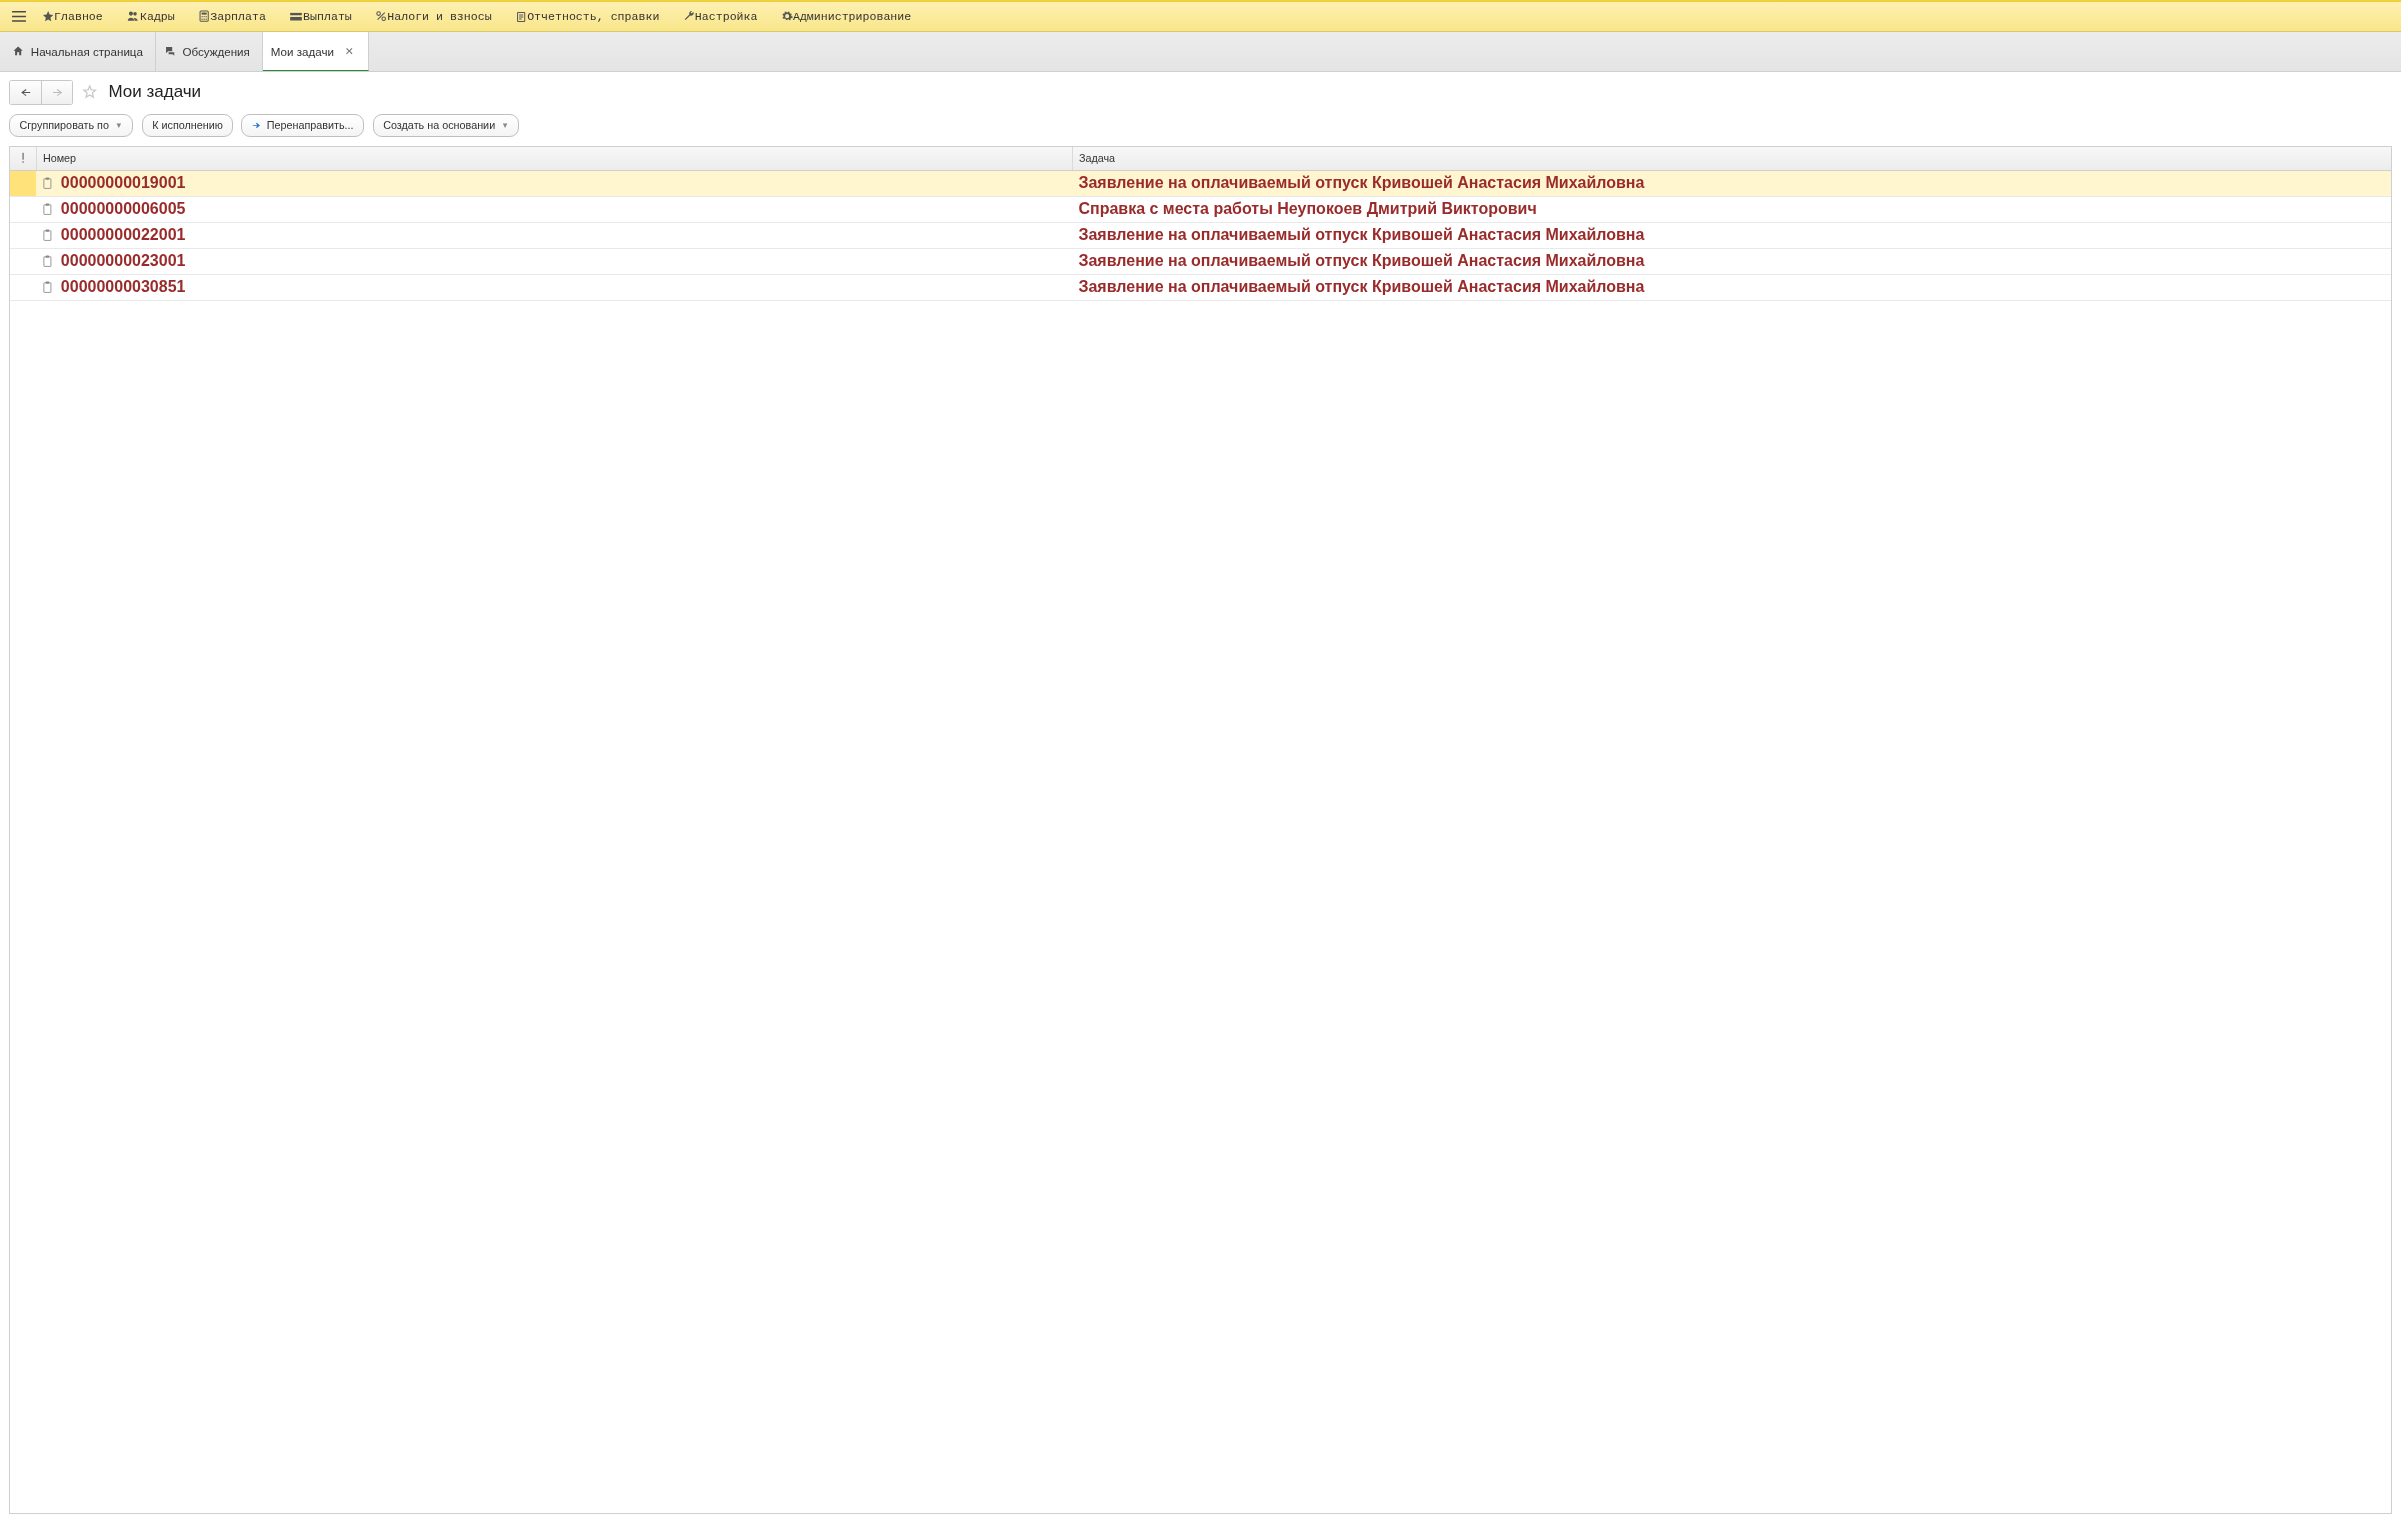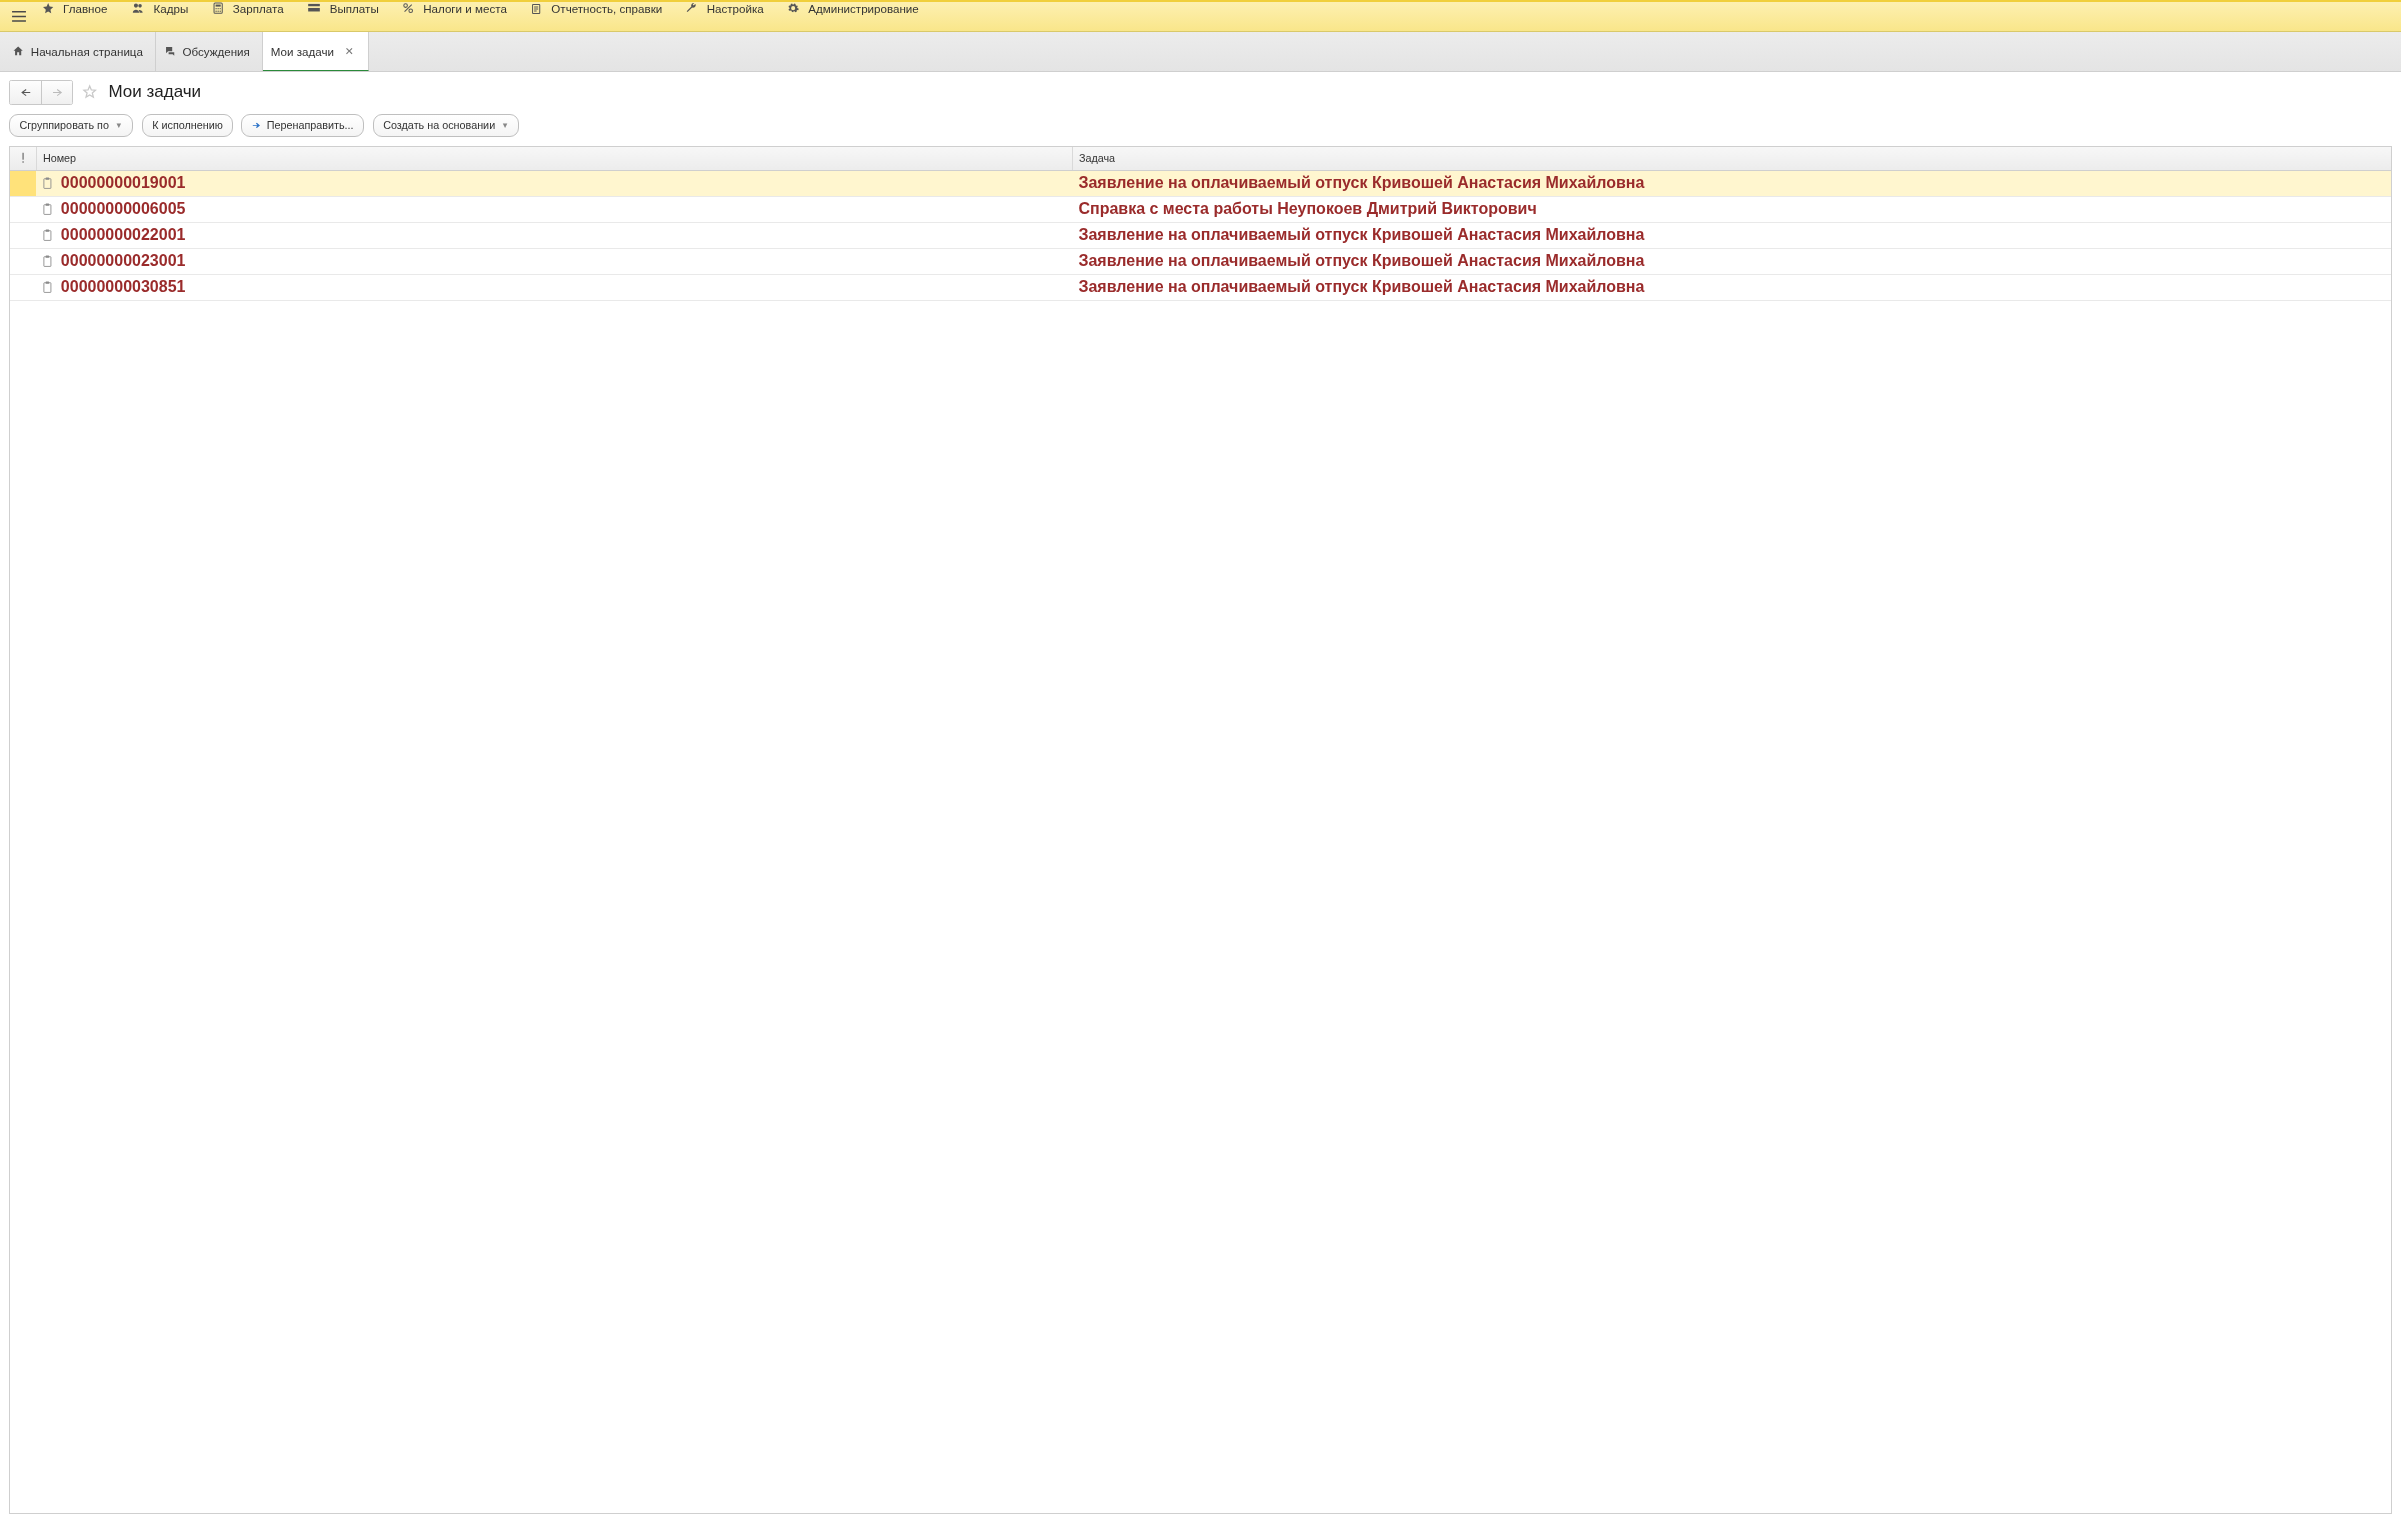--- a/index.html
+++ b/index.html
@@ -22,27 +22,28 @@
     height: 32px;
     padding-left: 4.6px;
   }
   .main-menu .app-menu {
     display: flex; align-items: center; justify-content: center;
     width: 28px;
     cursor: pointer;
     color: #4a4a4a;
   }
   .main-menu .item {
-    display: flex; align-items: flex-start;
+    display: flex; align-items: center;
     padding: 0 14px 0 9.2px;
-    gap: 9px;
+    gap: 0;
     cursor: pointer;
     color: #333;
     font-size: 11.6px;
     white-space: nowrap;
+    font-family: Liberation Mono, monospace;
   }
   .main-menu .item .mi-icon { color: #555; display:flex; align-items:center; }
 
   
   .tab-bar {
     background: linear-gradient(#ececec, #e4e4e4);
     border-bottom: 0.8px solid #cfcfcf;
     display: flex;
     align-items: center;
     height: 40px;
@@ -235,21 +236,21 @@
   </div>
 
   <div class="item">
     <span class="mi-icon">
       <svg width="12.3" height="12.3" viewBox="0 0 24 24">
           <circle cx="7" cy="7" r="3.5" fill="none" stroke="currentColor" stroke-width="2"></circle>
           <circle cx="17" cy="17" r="3.5" fill="none" stroke="currentColor" stroke-width="2"></circle>
           <path d="M5 19L19 5" stroke="currentColor" stroke-width="2"></path>
         </svg>
     </span>
-    <span>Налоги и места</span>
+    <span>Налоги и взносы</span>
   </div>
 
   <div class="item">
     <span class="mi-icon">
       <svg width="12.3" height="14" viewBox="0 0 24 24">
           <rect x="5" y="3" width="14" height="18" rx="1" fill="none" stroke="currentColor" stroke-width="2"></rect>
           <path d="M8 8h8M8 12h8M8 16h5" stroke="currentColor" stroke-width="2"></path>
         </svg>
     </span>
     <span>Отчетность, справки</span>

